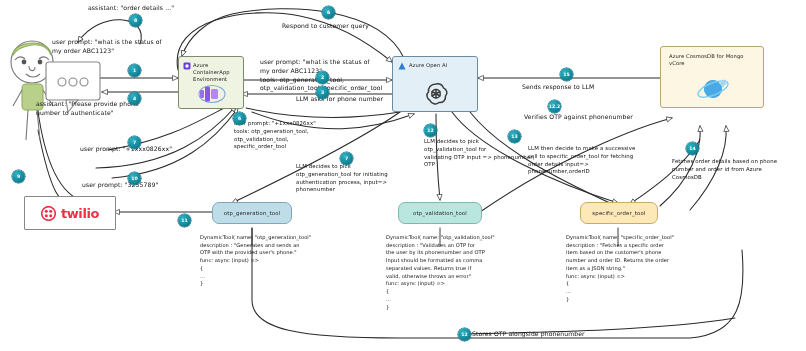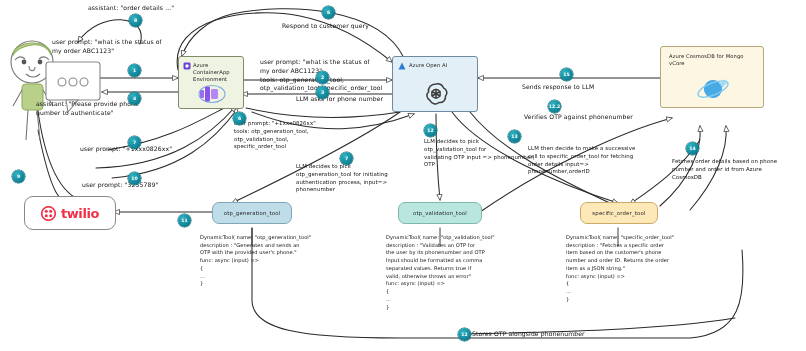--- a/index.html
+++ b/index.html
@@ -16,21 +16,21 @@
        letter-spacing:.1px;white-space:pre-line;}
   .lbl.sm{font-size:5.4px;}
   .tool-lbl{position:absolute;width:100%;text-align:center;font-size:5.3px;
        letter-spacing:.2px;color:#222;}
   .desc{position:absolute;font-size:5.1px;line-height:1.52;color:#111;
        white-space:pre-line;letter-spacing:.05px;}
   .badge{position:absolute;width:13px;height:13px;border-radius:50%;
        background:radial-gradient(circle at 35% 30%,#2fb3c4,#0e7f92 70%,#0b6374);
        color:#fff;font-size:4.6px;display:flex;align-items:center;
        justify-content:center;font-weight:bold;box-shadow:0 0 0 .5px #0a5f70;}
-  .twilio{position:absolute;border:1px solid #888;border-radius:9px;
+  .twilio{position:absolute;border:1px solid #888;border-radius:1px;
        background:#fff;display:flex;align-items:center;justify-content:center;gap:5px;}
   .twilio-txt{font-size:13px;font-weight:bold;color:#F22F46;letter-spacing:-.4px;}
 </style>
 </head>
 <body>
 
 <div id="canvas">
 
   <svg class="layer">
     <defs>

